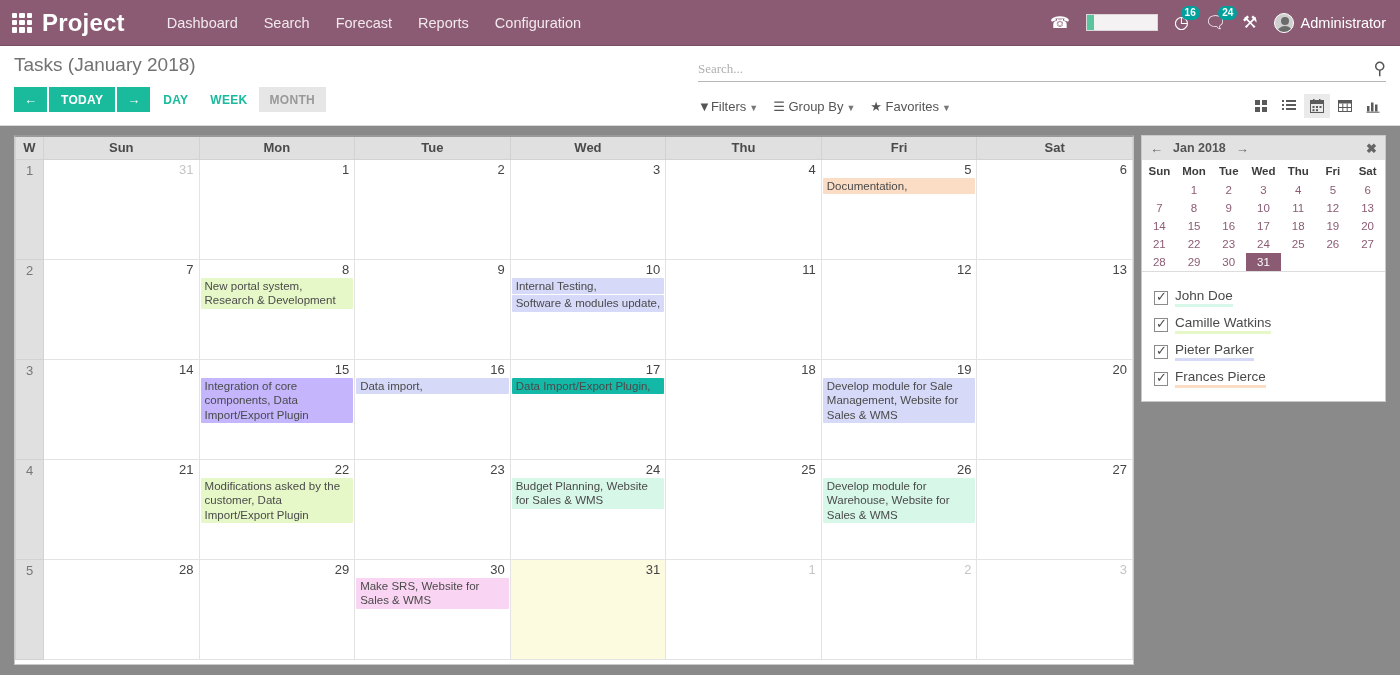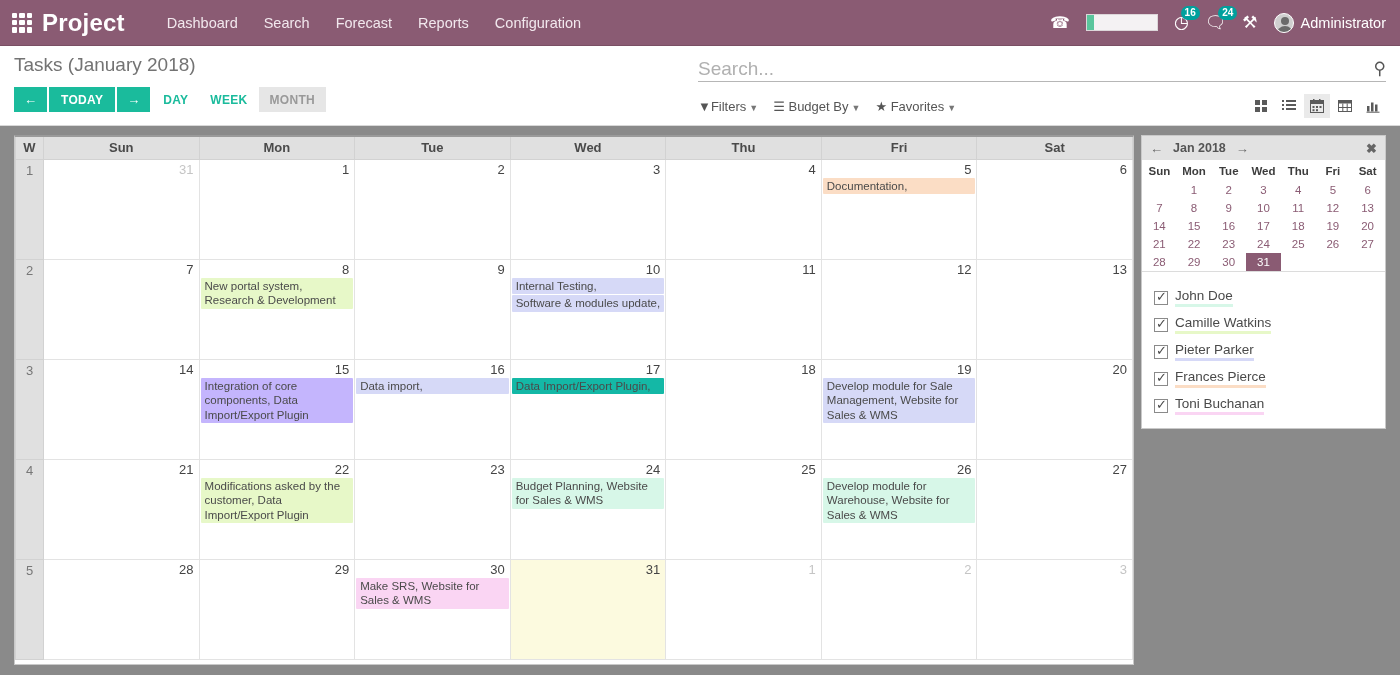--- a/index.html
+++ b/index.html
@@ -88,22 +88,22 @@
     cursor: pointer; letter-spacing: .3px;
   }
   .scalebtn.active { background: #e6e6e6; color: #999; }
 
   .ctrl-right { position: absolute; left: 698px; right: 14px; top: 10px; }
   .searchbar {
     border-bottom: 1px solid #b6b6b6; height: 26px;
     display: flex; align-items: center; position: relative;
   }
   .searchbar input {
-    border: none; outline: none; flex: 1; font-size: 19px;
-    color: #000000; font-family: Liberation Sans, sans-serif;
+    border: none; outline: none; flex: 1; font-size: 13px;
+    color: #000000; font-family: Liberation Serif, serif;
     background: transparent;
   }
   .searchbar input::placeholder { color: #b0b0b0; }
   .search-ico { font-size: 17px; color: #555; cursor: pointer; }
 
   .filter-row {
     margin-top: 12px; display: flex; align-items: center;
     font-size: 13px; color: #555;
   }
   .filter-item { margin-right: 15px; cursor: pointer; white-space: nowrap; }
@@ -259,21 +259,21 @@
   <div class="ctrl-right">
     <div class="searchbar">
       <input type="text" placeholder="Search..." style="">
       <span class="search-ico">⚲</span>
     </div>
     <div class="filter-row">
       <span class="filter-item">
         <span>▼</span><span>Filters</span><span class="caret">▼</span>
       </span>
       <span class="filter-item">
-        <span>☰</span> <span>Budget By</span><span class="caret">▼</span>
+        <span>☰</span> <span>Group By</span><span class="caret">▼</span>
       </span>
       <span class="filter-item">
         <span>★</span> <span>Favorites</span><span class="caret">▼</span>
       </span>
       <span class="view-switch">
         <span class="vbtn">
           <span class="kanban-ico">
               <i></i>
               <i></i>
               <i></i>
@@ -560,19 +560,15 @@
           <span class="uname" style="border-bottom-color: rgb(231, 248, 200);">Camille Watkins</span>
         </div>
         <div class="user-row">
           <span class="chk"></span>
           <span class="uname" style="border-bottom-color: rgb(214, 217, 247);">Pieter Parker</span>
         </div>
         <div class="user-row">
           <span class="chk"></span>
           <span class="uname" style="border-bottom-color: rgb(251, 221, 197);">Frances Pierce</span>
         </div>
-        <div class="user-row">
-          <span class="chk"></span>
-          <span class="uname" style="border-bottom-color: rgb(250, 213, 243);">Toni Buchanan</span>
-        </div>
       </div>
   </div>
 </div>
 
 </body></html>

